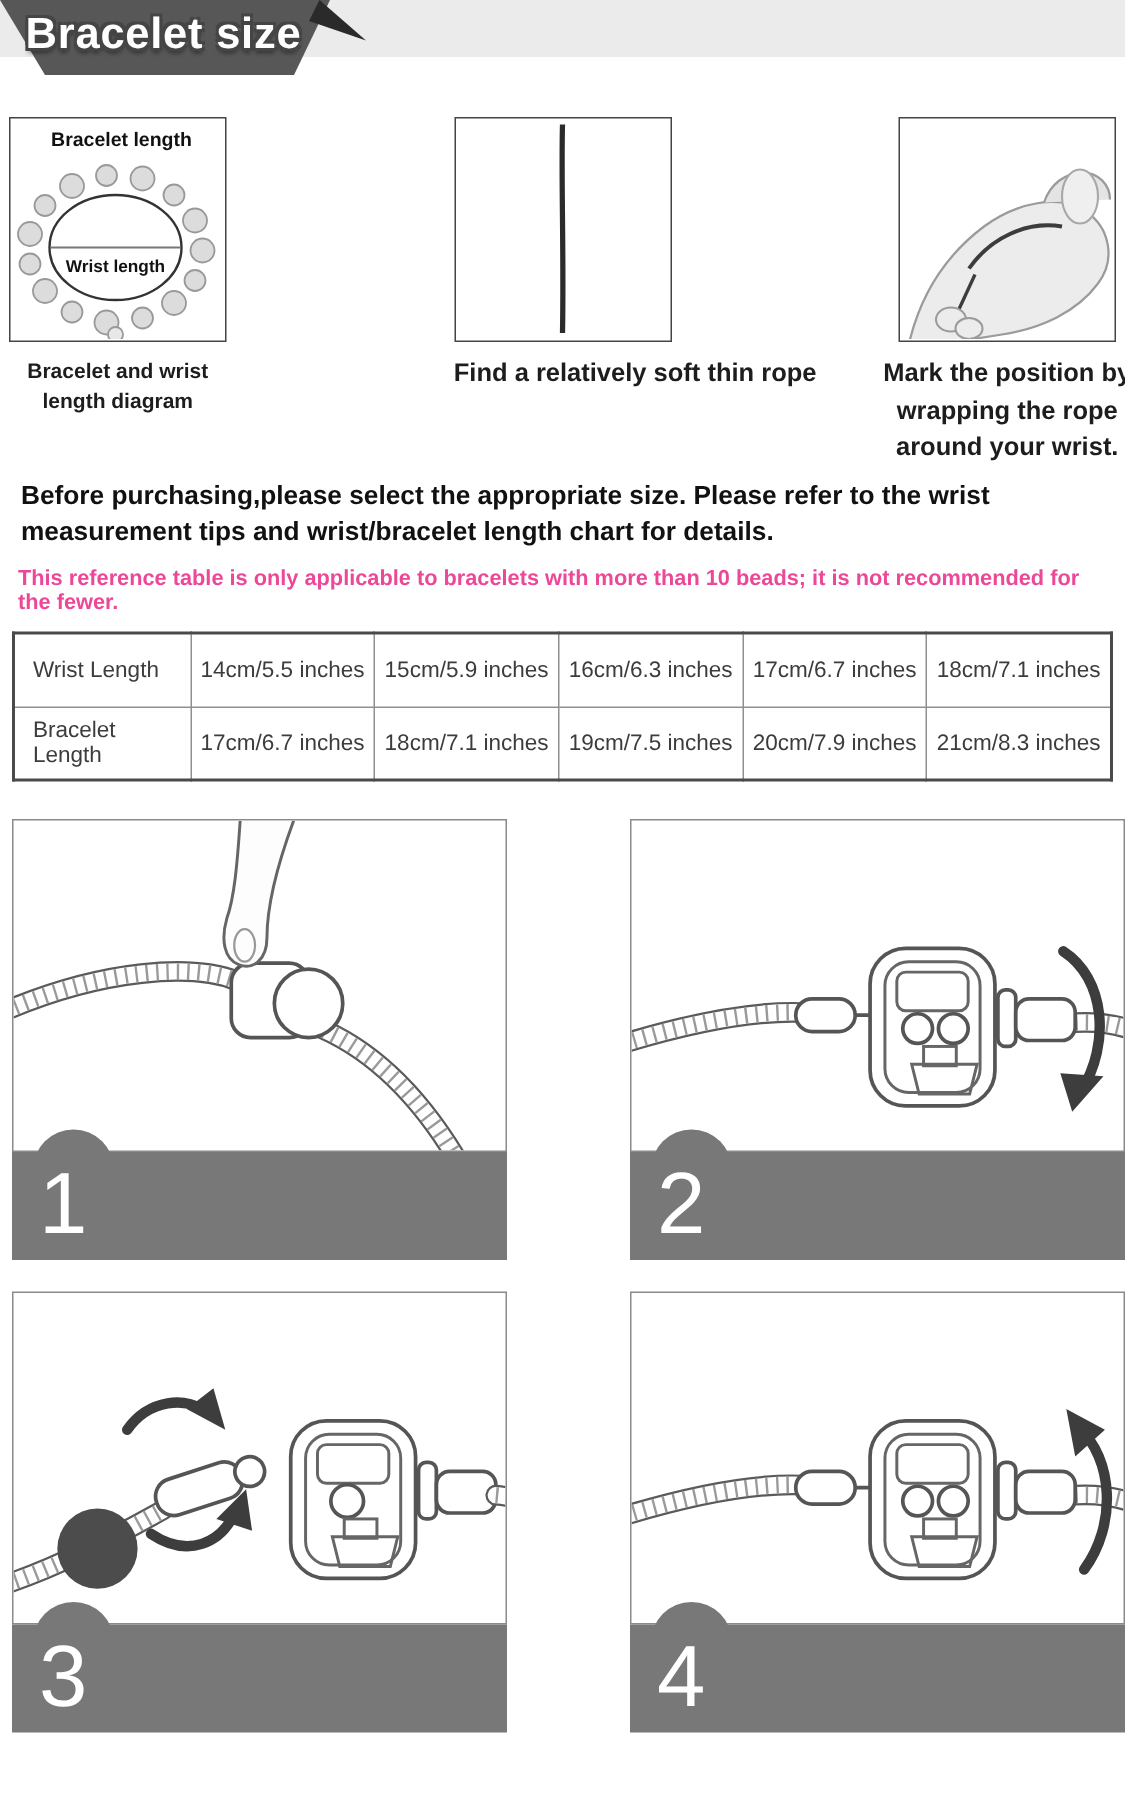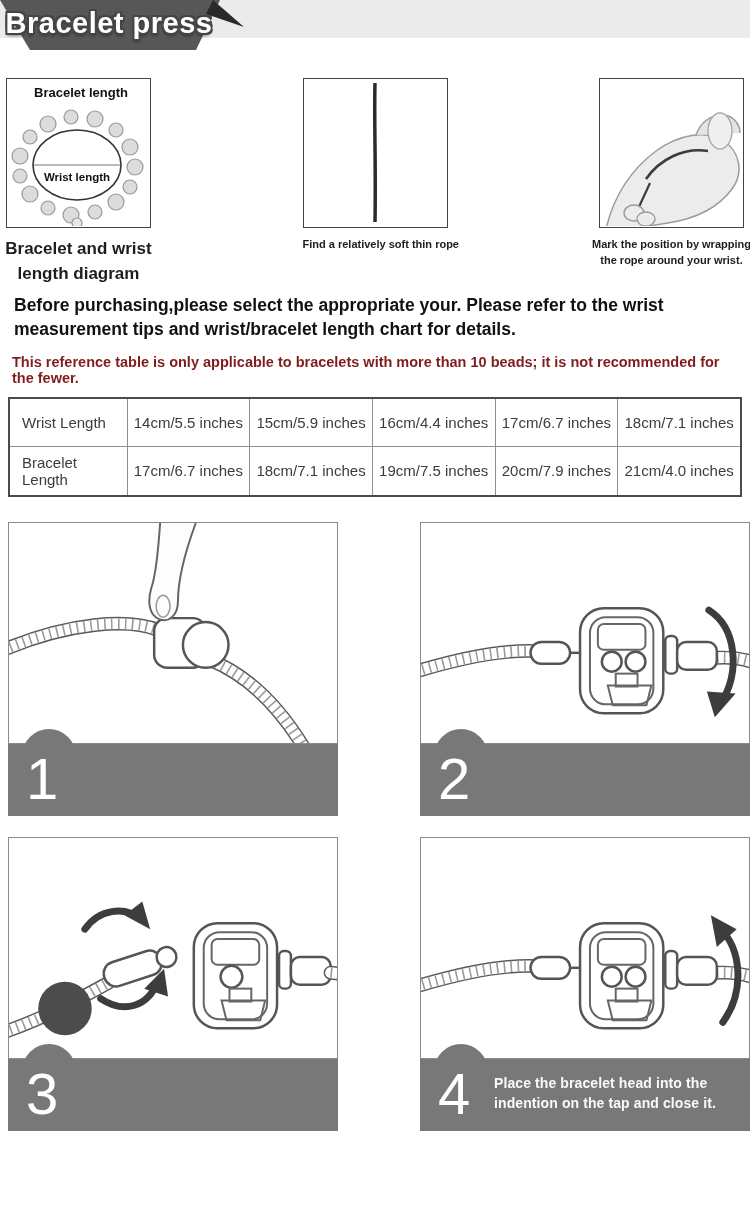--- a/index.html
+++ b/index.html
@@ -22,32 +22,32 @@
     letter-spacing: .5px;
     text-shadow: -2px -2px 0 #454545, 2px -2px 0 #454545, -2px 2px 0 #454545,
                   2px 2px 0 #454545, 0 3px 3px rgba(0,0,0,.45);
   }
 
   
   .figures-row { display: flex; justify-content: space-between; padding: 0 6px; margin-top: 28px; }
   .figure-col { width: 145px; display: flex; flex-direction: column; align-items: center; }
   .figure-box { width: 145px; height: 150px; border: 1.5px solid #444; background: #fff; overflow: hidden; }
   .figure-caption {
-    margin-top: 9px; font-size: 11px; font-weight: 700; color: #1d1d1d; line-height: 1.45;
-  }
-  .cap-center { text-align: center; width: 160px; font-size: 17px; }
+    margin-top: 9px; font-size: 17px; font-weight: 700; color: #1d1d1d; line-height: 1.45;
+  }
+  .cap-center { text-align: center; width: 160px; font-size: 14px; }
   .cap-nowrap { white-space: nowrap; text-align: center; width: 145px; overflow: visible; }
   .cap-left  { width: 170px; text-align: center; }
 
   
   .intro {
     margin: 8px 12px 0 14px; font-size: 17.5px; font-weight: 700; color: #111; line-height: 1.35;
   }
   .note {
-    margin: 12px 12px 0 12px; font-size: 14.5px; font-weight: 700; color: #7f1d1d;
+    margin: 12px 12px 0 12px; font-size: 14.5px; font-weight: 700; color: #ec4899;
   }
 
   
   table.size-table {
     margin: 11px 8px 0 8px; width: 734px; border-collapse: collapse;
     border: 2px solid #4a4a4a; background: #fff;
   }
   table.size-table td {
     border: 1px solid #8f8f8f; height: 49px; text-align: center;
     font-size: 15px; color: #3c3c3c;
@@ -88,21 +88,21 @@
 </style>
 </head>
 <body>
 
 <div class="banner-row">
   <div class="banner-strip"></div>
   <svg class="banner-ribbon" width="250" height="50" viewBox="0 0 250 50">
     <polygon points="0,0 220,0 196,50 30,50" fill="#575757"></polygon>
     <polygon points="213,0 244,27 206,14" fill="#2a2a2a"></polygon>
   </svg>
-  <div class="banner-label">Bracelet press</div>
+  <div class="banner-label">Bracelet size</div>
 </div>
 
 <div class="figures-row">
 
   <div class="figure-col">
     <div class="figure-box">
       <svg width="142" height="147" viewBox="0 0 142 147">
         <g stroke="#999" stroke-width="1.2" fill="#dcdcdc">
           <circle cx="128" cy="88" r="8"></circle>
             <circle cx="123" cy="108" r="7"></circle>
@@ -149,40 +149,40 @@
         <path d="M50,104 L38,130" stroke="#3c3c3c" stroke-width="2.2" fill="none"></path>
         <ellipse cx="34" cy="134" rx="10" ry="8" fill="#ececec" stroke="#9b9b9b" stroke-width="1.4"></ellipse>
         <ellipse cx="46" cy="140" rx="9" ry="7" fill="#ececec" stroke="#9b9b9b" stroke-width="1.4"></ellipse>
       </svg>
     </div>
     <div class="figure-caption cap-left">Mark the position by wrapping the rope around your wrist.</div>
   </div>
 
 </div>
 
-<p class="intro">Before purchasing,please select the appropriate your. Please refer to the wrist measurement tips and wrist/bracelet length chart for details.</p>
+<p class="intro">Before purchasing,please select the appropriate size. Please refer to the wrist measurement tips and wrist/bracelet length chart for details.</p>
 <p class="note">This reference table is only applicable to bracelets with more than 10 beads; it is not recommended for the fewer.</p>
 
 <table class="size-table">
   <tbody>
     <tr>
       <td class="rowhead">Wrist Length</td>
       <td>14cm/5.5 inches</td>
       <td>15cm/5.9 inches</td>
-      <td>16cm/4.4 inches</td>
+      <td>16cm/6.3 inches</td>
       <td>17cm/6.7 inches</td>
       <td>18cm/7.1 inches</td>
     </tr>
     <tr>
       <td class="rowhead">Bracelet Length</td>
       <td>17cm/6.7 inches</td>
       <td>18cm/7.1 inches</td>
       <td>19cm/7.5 inches</td>
       <td>20cm/7.9 inches</td>
-      <td>21cm/4.0 inches</td>
+      <td>21cm/8.3 inches</td>
     </tr>
   </tbody>
 </table>
 
 <div class="use-section">
 
   <div class="use-grid">
 
     <div class="step-panel">
       <div class="step-image">
@@ -287,18 +287,17 @@
           <rect class="metal-thin" x="196" y="152" width="22" height="13"></rect>
           <path class="metal-thin" d="M188,164 h44 l-5,20 h-34 z"></path>
           <rect class="metal" x="246" y="114" width="12" height="38" rx="5"></rect>
           <rect class="metal" x="258" y="120" width="40" height="28" rx="9"></rect>
           <path class="arrow" d="M304,186 C326,156 324,112 300,90"></path>
           <polygon class="arrowhead" points="292,78 318,92 298,110"></polygon>
         </svg>
       </div>
       <div class="step-bar">
         <div class="step-num">4</div>
-        <div class="step-text">Place the bracelet head into the indention on the tap and close it.</div>
       </div>
     </div>
 
   </div>
 </div>
 
 </body></html>

